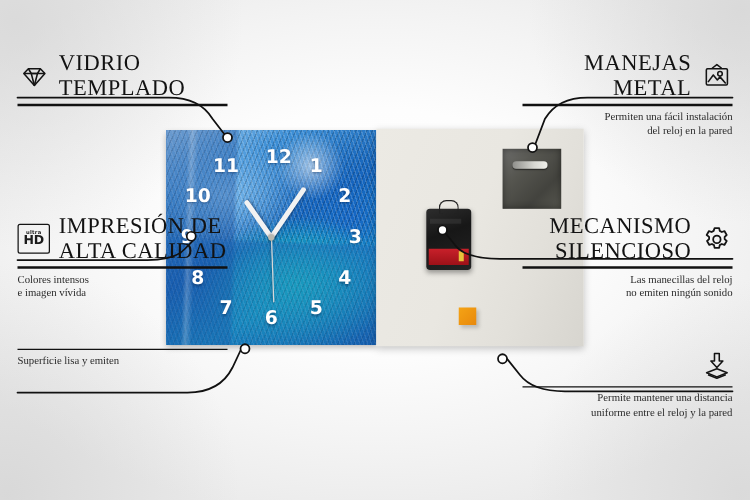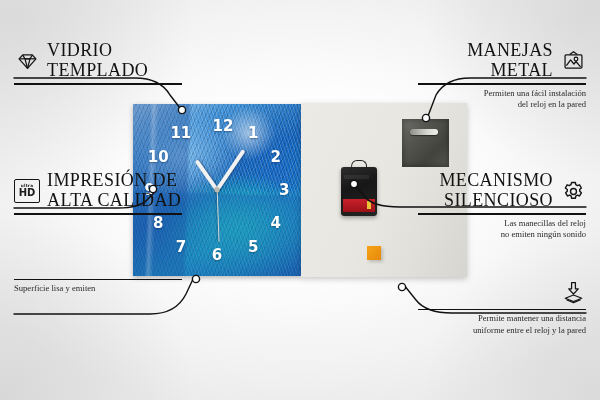--- a/index.html
+++ b/index.html
@@ -390,20 +390,22 @@
       <div class="feat-icon">
         <div class="hd-badge">
           <span class="hd-ultra">ultra</span>
           <span class="hd-main">HD</span>
         </div>
       </div>
       <div class="feat-title">IMPRESIÓN DE
 ALTA CALIDAD</div>
     </div>
     <div class="feat-rule"></div>
+    <div class="feat-desc">Colores intensos
+e imagen vívida</div>
   </div>
 
   <div class="feature left" style="left:14px; top:276px;">
     <div class="feat-rule"></div>
     <div class="feat-desc">Superficie lisa y emiten</div>
   </div>
 
   <div class="feature right" style="left:418px; top:170px;">
     <div class="feat-head">
       <div class="feat-icon">

